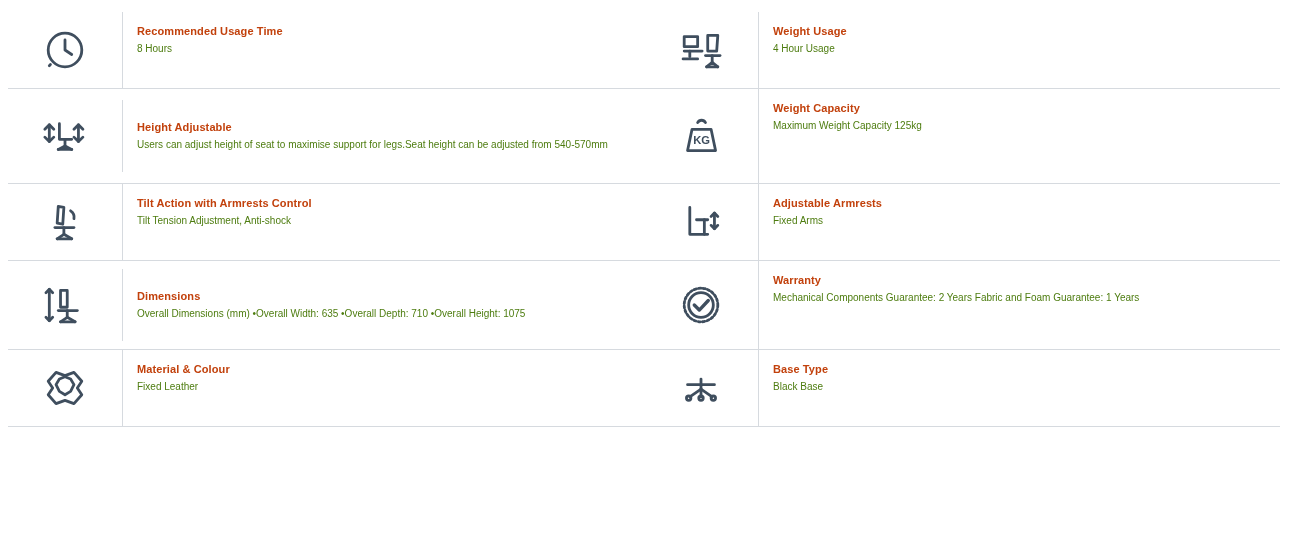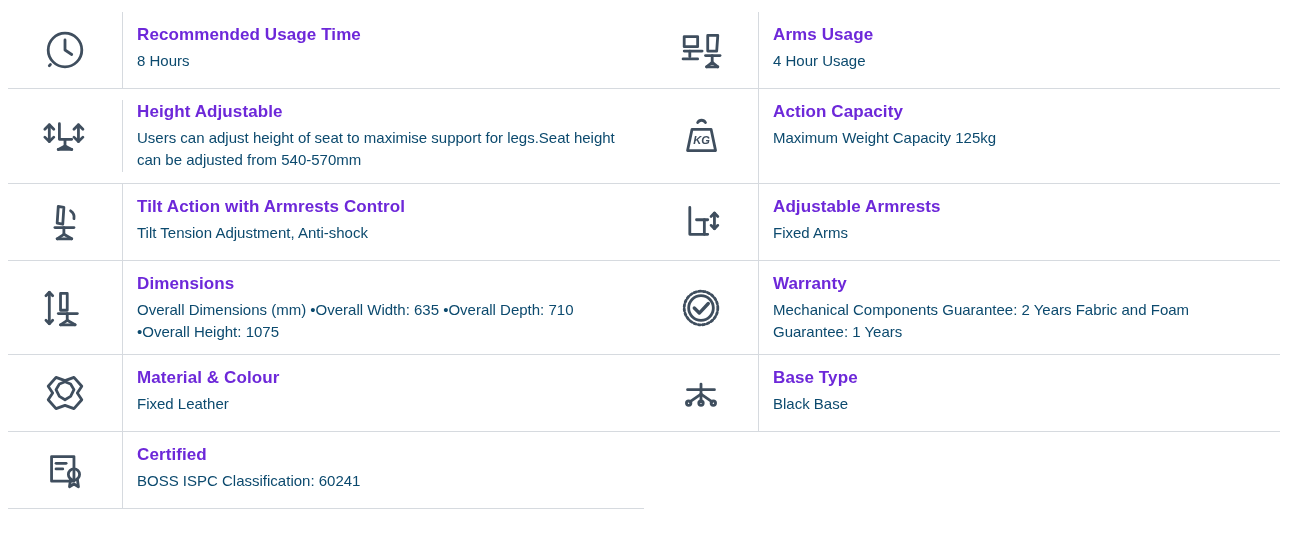--- a/index.html
+++ b/index.html
@@ -30,48 +30,47 @@
     min-height: 76px;
   }
   .icon-box {
     width: 114px;
     min-width: 114px;
     display: flex;
     align-items: center;
     justify-content: center;
     border-right: 1px solid #d6dadf;
     padding: 8px 0;
-    font-style: italic;
   }
   .text-box {
     flex: 1;
     padding: 12px 14px 12px 14px;
     box-sizing: border-box;
   }
   .row-sep {
     border-bottom: 1px solid #d6dadf;
   }
   .col-left {
     width: 636px;
   }
   .col-right {
     width: 636px;
   }
   .title {
-    font-size: 17px;
+    font-size: 11px;
     font-weight: bold;
-    color: #6d28d9;
+    color: #c2410c;
     line-height: 1.35;
     margin-bottom: 3px;
     letter-spacing: 0.1px;
   }
   .desc {
-    font-size: 15px;
+    font-size: 10px;
     font-weight: normal;
-    color: #0c4a6e;
+    color: #4d7c0f;
     line-height: 1.45;
   }
   .blank-cell {
     min-height: 76px;
   }
   svg {
     display: block;
   }
   .icon-svg {
     stroke: #3f4e5e;
@@ -112,21 +111,21 @@
               <path d="M30 52 L30 62"></path>
               <path d="M18 66 L44 66"></path>
               <path d="M62 24 L80 24 L78 52 L62 52 Z"></path>
               <path d="M58 60 L84 60"></path>
               <path d="M70 60 L70 72"></path>
               <path d="M60 80 L80 80"></path>
               <path d="M70 72 L60 80 M70 72 L80 80"></path>
             </svg>
           </div>
           <div class="text-box">
-            <div class="title">Arms Usage</div>
+            <div class="title">Weight Usage</div>
             <div class="desc">4 Hour Usage</div>
           </div>
         </div>
       </td>
     </tr>
 
     <tr>
       <td class="col-left row-sep">
         <div class="cell" style="min-height:94px;align-items:center;">
           <div class="icon-box">
@@ -152,21 +151,21 @@
       <td class="col-right row-sep">
         <div class="cell" style="min-height:94px;">
           <div class="icon-box">
             <svg width="56" height="56" viewBox="0 0 100 100" class="icon-svg">
               <path d="M44 26 a8 8 0 0 1 14 0"></path>
               <path d="M34 38 L68 38 L76 76 L26 76 Z"></path>
               <text x="51" y="64" font-size="20" font-family="Liberation Sans, sans-serif" fill="#3f4e5e" stroke="none" text-anchor="middle" font-weight="bold">KG</text>
             </svg>
           </div>
           <div class="text-box">
-            <div class="title">Action Capacity</div>
+            <div class="title">Weight Capacity</div>
             <div class="desc">Maximum Weight Capacity 125kg</div>
           </div>
         </div>
       </td>
     </tr>
 
     <tr>
       <td class="col-left row-sep">
         <div class="cell">
           <div class="icon-box">
@@ -200,21 +199,21 @@
           <div class="text-box">
             <div class="title">Adjustable Armrests</div>
             <div class="desc">Fixed Arms</div>
           </div>
         </div>
       </td>
     </tr>
 
     <tr>
       <td class="col-left row-sep">
-        <div class="cell" style="min-height:88px;">
+        <div class="cell" style="min-height:88px;align-items:center;">
           <div class="icon-box">
             <svg width="56" height="56" viewBox="0 0 100 100" class="icon-svg">
               <path d="M22 22 L22 78"></path>
               <path d="M16 28 L22 22 L28 28"></path>
               <path d="M16 72 L22 78 L28 72"></path>
               <path d="M42 24 L54 24 L54 54 L42 54 Z"></path>
               <path d="M38 60 L72 60"></path>
               <path d="M54 60 L54 72"></path>
               <path d="M42 80 L68 80"></path>
               <path d="M54 72 L42 80 M54 72 L68 80"></path>
@@ -272,37 +271,15 @@
             </svg>
           </div>
           <div class="text-box">
             <div class="title">Base Type</div>
             <div class="desc">Black Base</div>
           </div>
         </div>
       </td>
     </tr>
 
-    <tr>
-      <td class="col-left row-sep">
-        <div class="cell">
-          <div class="icon-box">
-            <svg width="56" height="56" viewBox="0 0 100 100" class="icon-svg">
-              <path d="M26 26 L66 26 L66 70 L26 70 Z"></path>
-              <path d="M34 38 L52 38"></path>
-              <path d="M34 48 L46 48"></path>
-              <circle cx="66" cy="58" r="10"></circle>
-              <path d="M60 66 L58 80 L66 75 L74 80 L72 66"></path>
-            </svg>
-          </div>
-          <div class="text-box">
-            <div class="title">Certified</div>
-            <div class="desc">BOSS ISPC Classification: 60241</div>
-          </div>
-        </div>
-      </td>
-      <td class="col-right">
-        <div class="blank-cell"></div>
-      </td>
-    </tr>
 
   </tbody>
 </table>
 
 </body></html>

